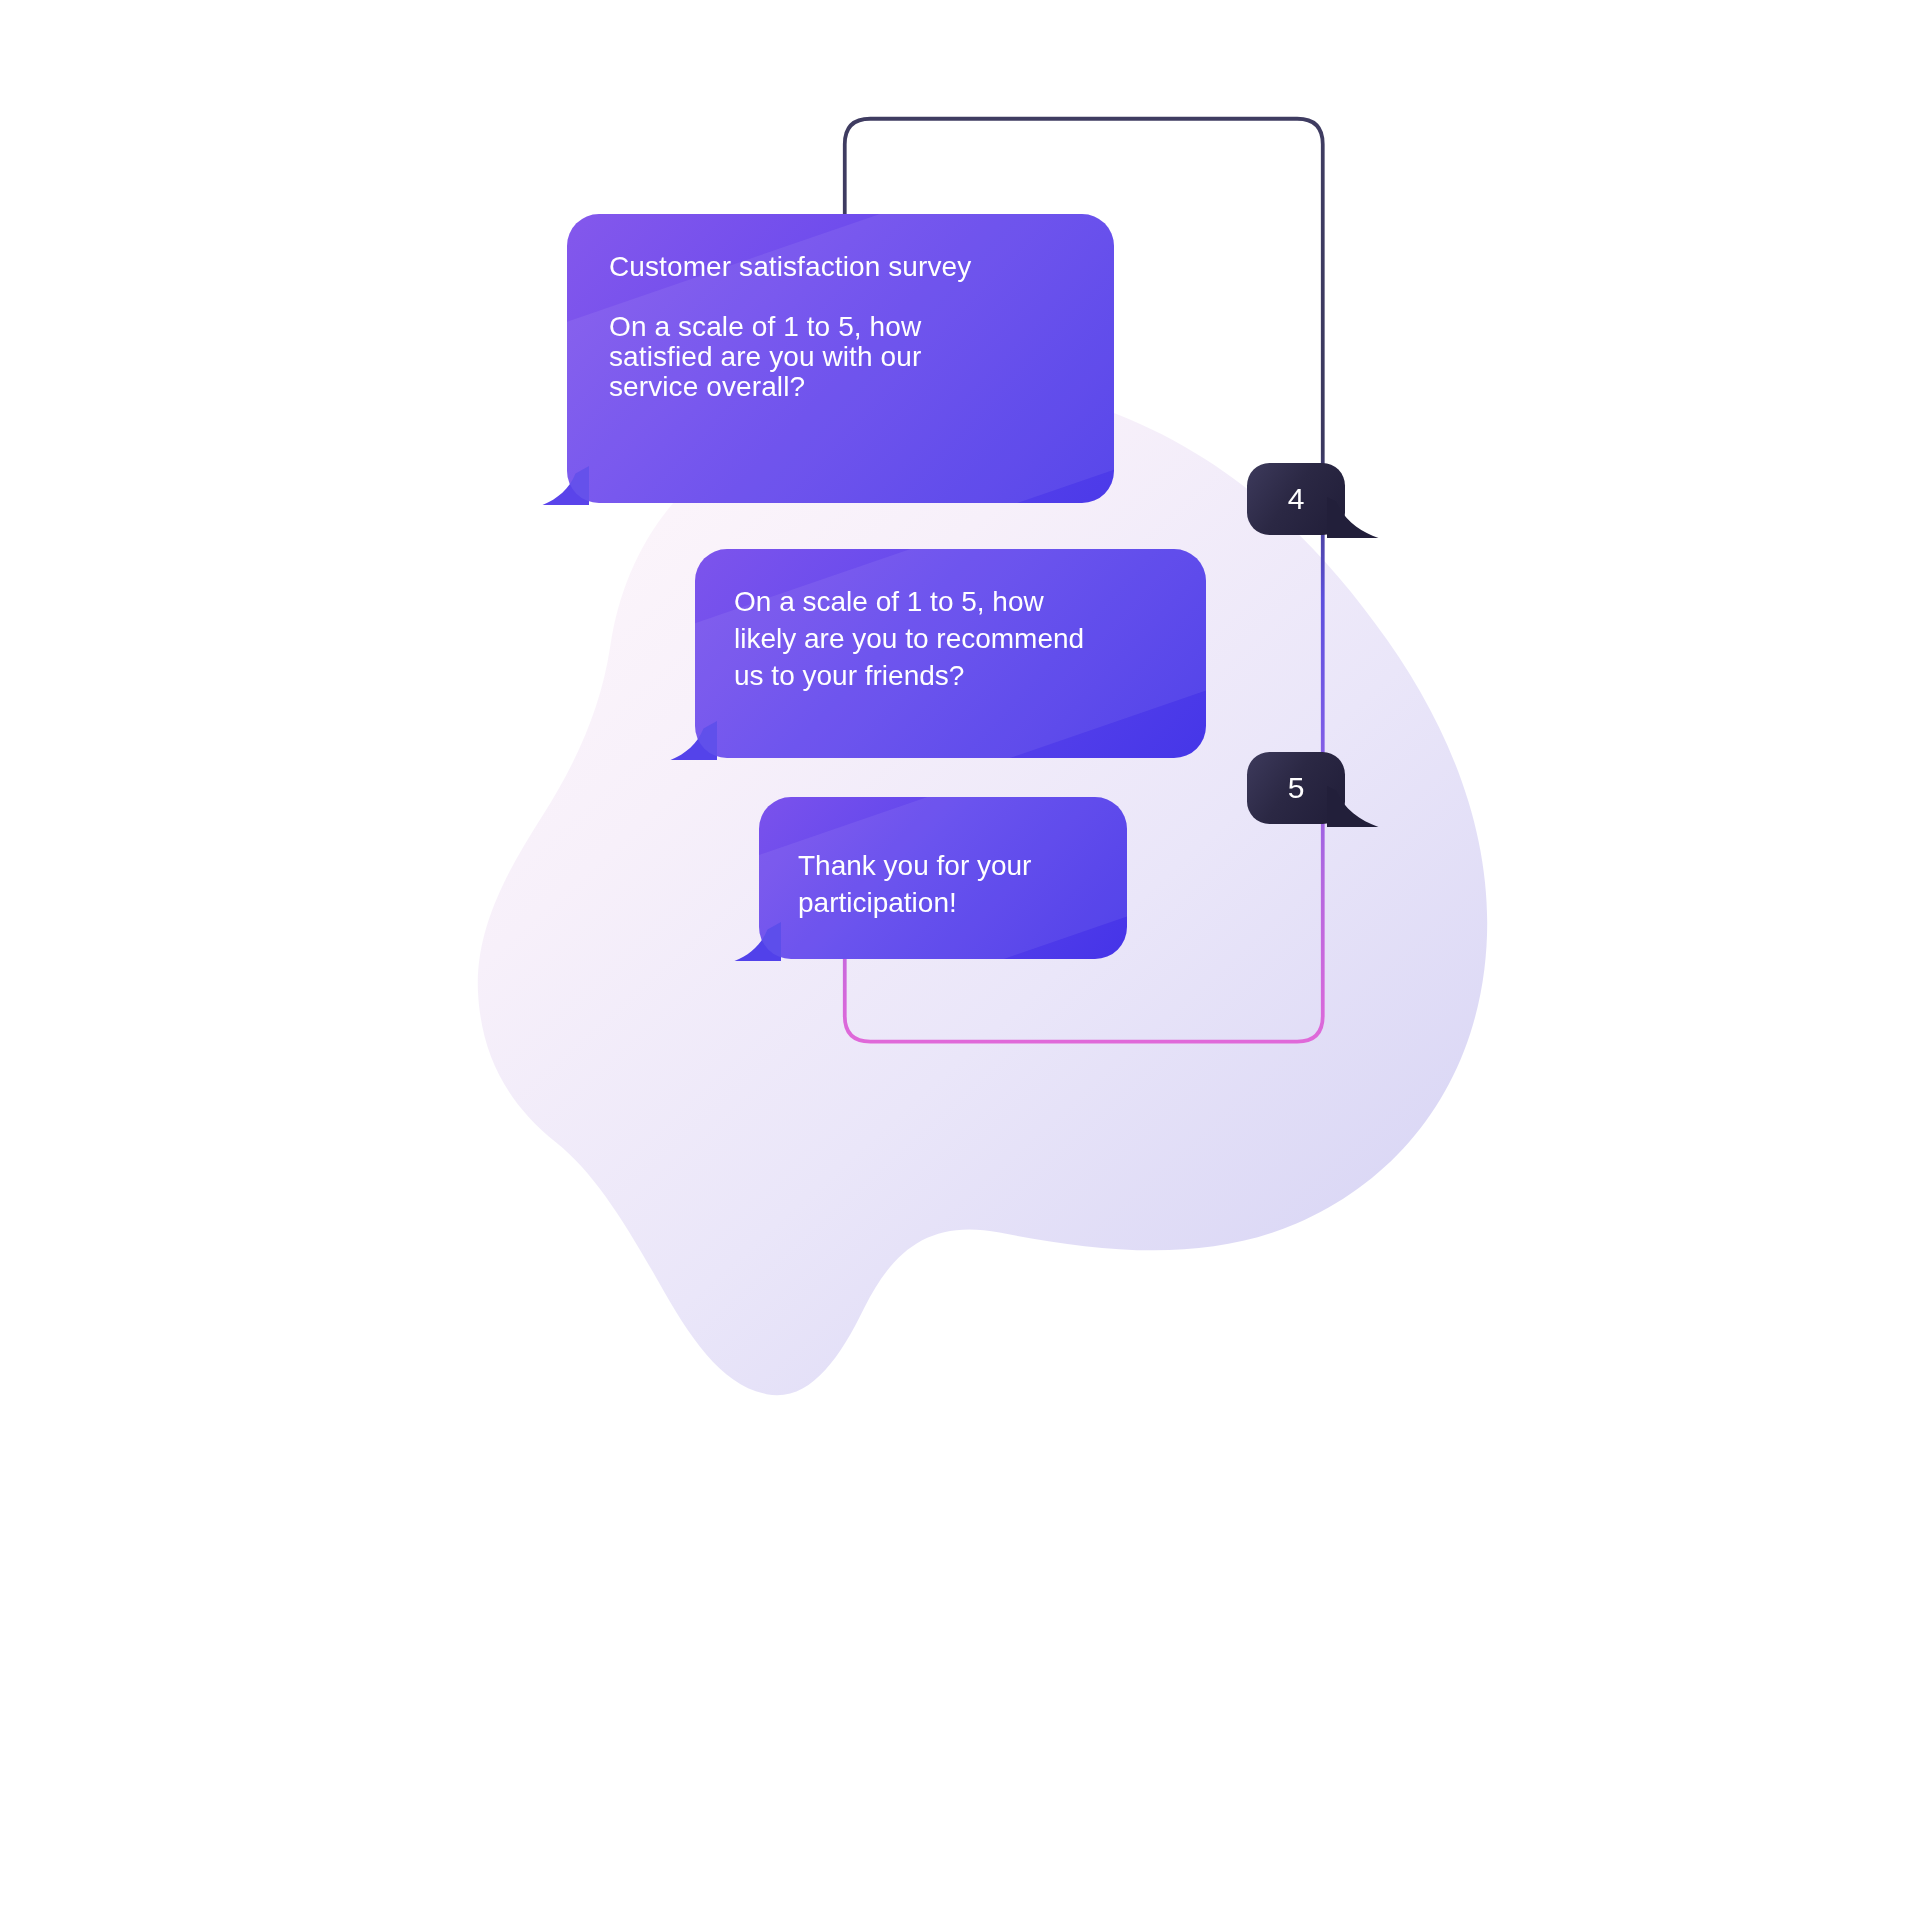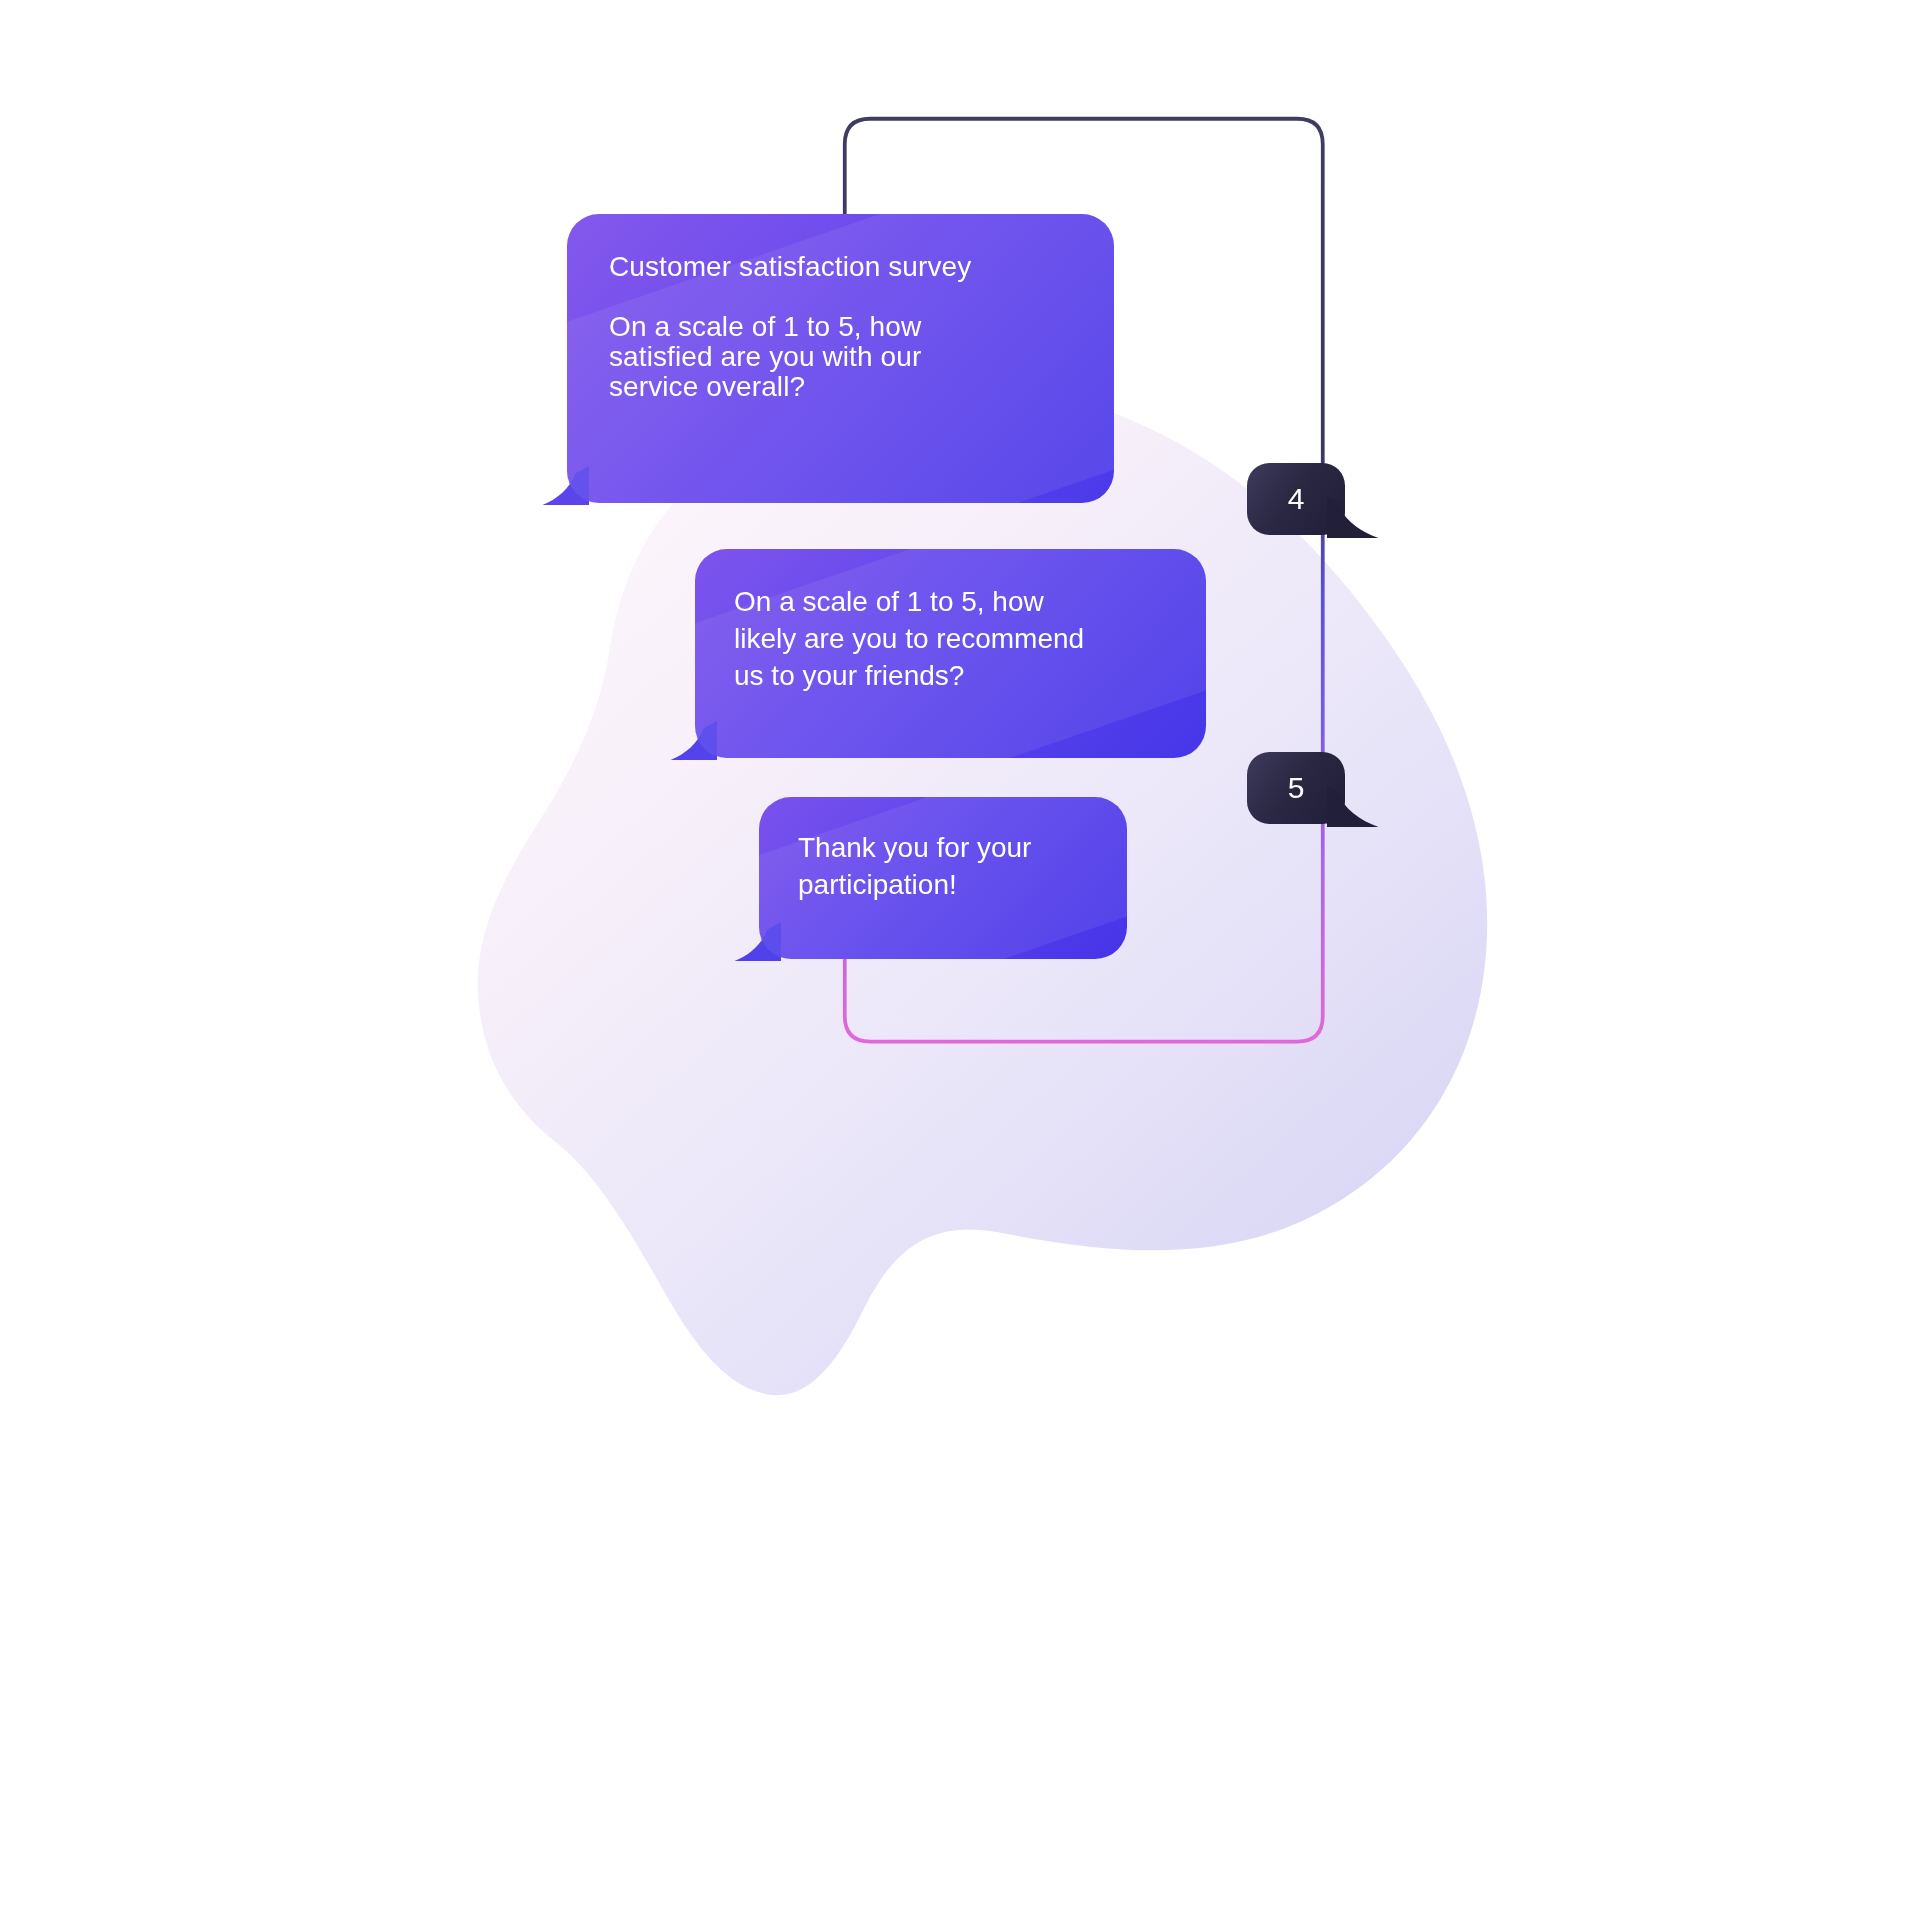--- a/index.html
+++ b/index.html
@@ -110,21 +110,21 @@
 
   
   #bubble-thanks {
     left: 759px;
     top: 797px;
     width: 368px;
     height: 162px;
     padding: 33px 39px;
     background: linear-gradient(133deg, #7b52ec 0%, #5f46ed 42%, #4534e8 100%);
   }
-  #bubble-thanks .bubble-text { font-size: 28px; line-height: 1.32; }
+  #bubble-thanks .bubble-text { font-size: 28px; line-height: 1.32; margin-top: 18px; }
 
   
   .answer-bubble {
     position: absolute;
     border-radius: 22.5px;
     background: linear-gradient(125deg, #3d3a5c 0%, #2b2844 45%, #201d38 100%);
     color: #ffffff;
     display: flex;
     align-items: center;
     justify-content: center;

